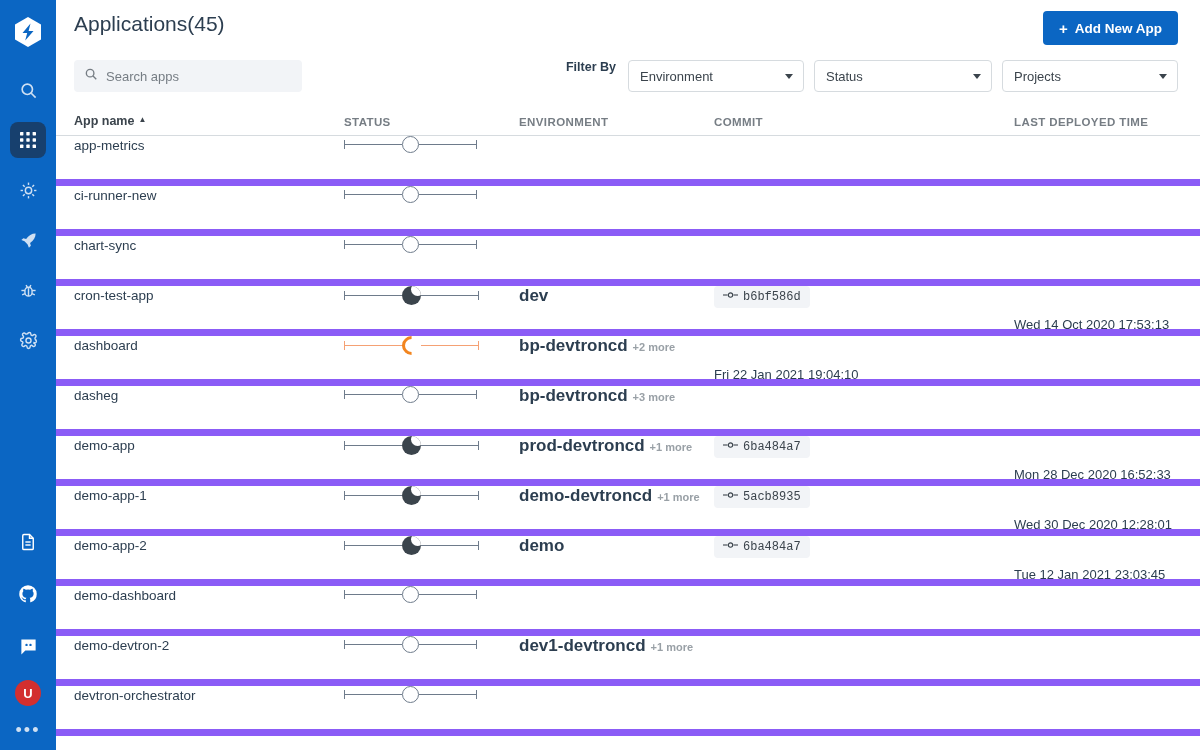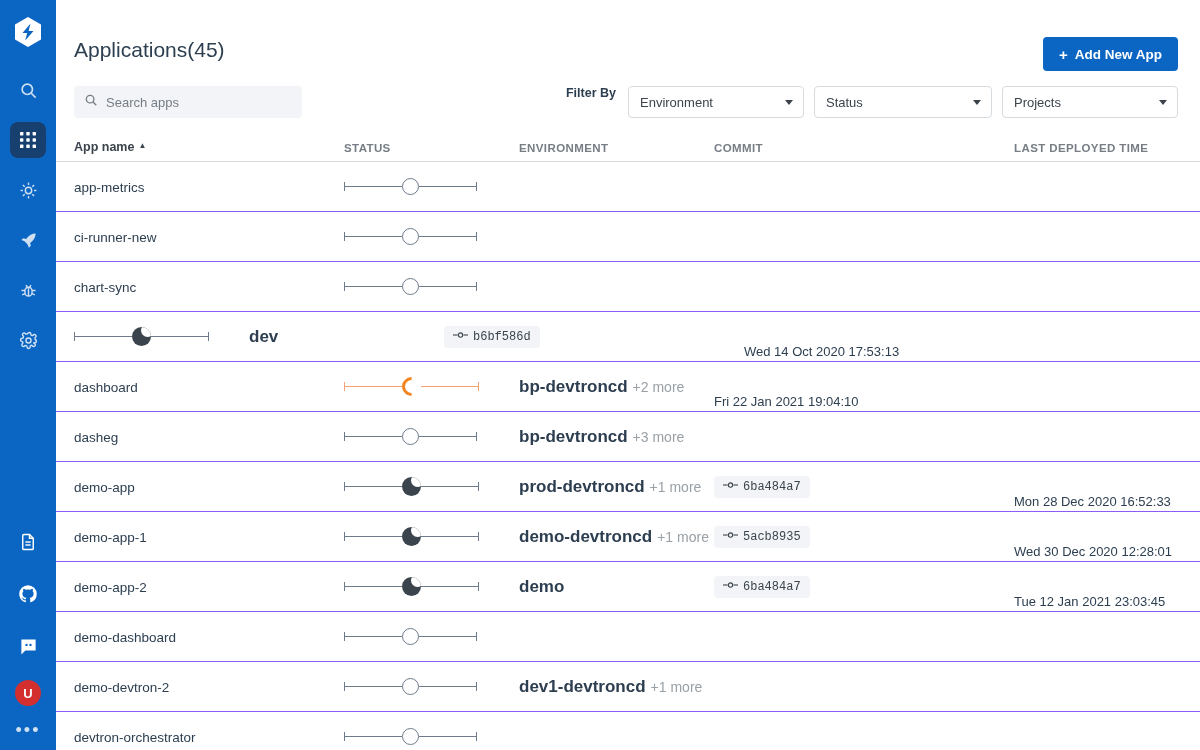--- a/index.html
+++ b/index.html
@@ -30,21 +30,21 @@
     width: 26px; height: 26px; border-radius: 50%;
     background: #D32F2F; color: #fff; font-size: 13px; font-weight: 700;
     display: flex; align-items: center; justify-content: center;
     margin-bottom: 20px;
   }
   .dots { color: #cfe0f3; font-size: 18px; letter-spacing: 2px; line-height: 8px; padding-bottom: 4px;}
 
   
   .main { flex: 1 1 auto; position: relative; background: #fff; display:flex; flex-direction: column; }
 
-  .topbar { position: relative; height: 56px; flex: 0 0 56px; margin-top: 26px; }
+  .topbar { position: relative; height: 56px; flex: 0 0 56px; }
   .page-title {
     position: absolute; left: 18px; top: 12px;
     font-size: 21px; color: #2C3E50; font-weight: 400;
   }
   .add-btn {
     position: absolute; right: 22px; top: 11px;
     background: #0B66C3; color: #fff; border: none; border-radius: 4px;
     height: 34px; padding: 0 16px; font-size: 13.5px; font-weight: 600;
     font-family: "Liberation Sans", sans-serif;
     display: flex; align-items: center; gap: 7px; cursor: pointer;
@@ -79,22 +79,22 @@
   .caret {
     position: absolute; right: 10px; top: 50%; width: 0; height: 0;
     margin-top: -2px;
     border-left: 4.5px solid transparent; border-right: 4.5px solid transparent;
     border-top: 5px solid #3B444C;
   }
 
   
   .table { flex: 1 1 auto; overflow: hidden; }
   .row {
-    display: flex; align-items: center; height: 50px;
-    border-bottom: 1px solid #8b5cf6; padding: 0 18px;
+    display: flex; align-items: flex-start; height: 50px;
+    border-bottom: 7px solid #8b5cf6; padding: 0 18px;
   }
   .row.head {
     height: 32px; border-bottom: 1px solid #D6DBDF;
     align-items: flex-end; padding-bottom: 7px;
   }
   .c-name   { flex: 0 0 270px; }
   .c-status { flex: 0 0 175px; display:flex; align-items: center; }
   .c-env    { flex: 0 0 195px; }
   .c-commit { flex: 0 0 300px; }
   .c-time   { flex: 1 1 auto; margin-top: 29px; }
@@ -105,21 +105,21 @@
   }
   .row.head .c-status, .row.head .c-env,
   .row.head .c-commit, .row.head .c-time {
     font-size: 11.5px; color: #767D84; font-weight: 600; letter-spacing: .4px;
   }
   .row.head .c-status { display:block; }
   .sort-arrow { font-size: 8px; color: #3B444C; line-height: 1; position: relative; top: -1px;}
 
   .appname { font-size: 13.5px; color: #2C3E50; }
   .envname { font-size: 17px; color: #2C3E50; font-weight: 600; }
-  .envmore { font-size: 14px; color: #99A0A6; margin-left: 5px; }
+  .envmore { font-size: 11px; color: #99A0A6; margin-left: 5px; font-weight: bold; }
   .timetxt { font-size: 13px; color: #2C3E50; }
 
   .commit-badge {
     display: inline-flex; align-items: center; gap: 5px;
     background: #F2F4F7; border-radius: 4px; padding: 4px 9px;
     font-family: "Liberation Mono", monospace; font-size: 12px; color: #3B444C;
   }
 
   
   .prog { display: flex; align-items: center; }
@@ -339,20 +339,21 @@
                 <div class="circ-empty"></div>
                 <div class="bar r"></div>
                 <div class="cap"></div>
               </div>
             </div>
             <div class="c-env"></div>
             <div class="c-commit"></div>
             <div class="c-time"></div>
           </div>
           <div class="row">
+            <div class="c-name"><span class="appname">cron-test-app</span></div>
             <div class="c-status">
               <div class="prog">
                 <div class="cap"></div>
                 <div class="bar l"></div>
                 <div class="moon"></div>
                 <div class="bar r"></div>
                 <div class="cap"></div>
               </div>
             </div>
             <div class="c-env"><span class="envname">dev</span></div>

